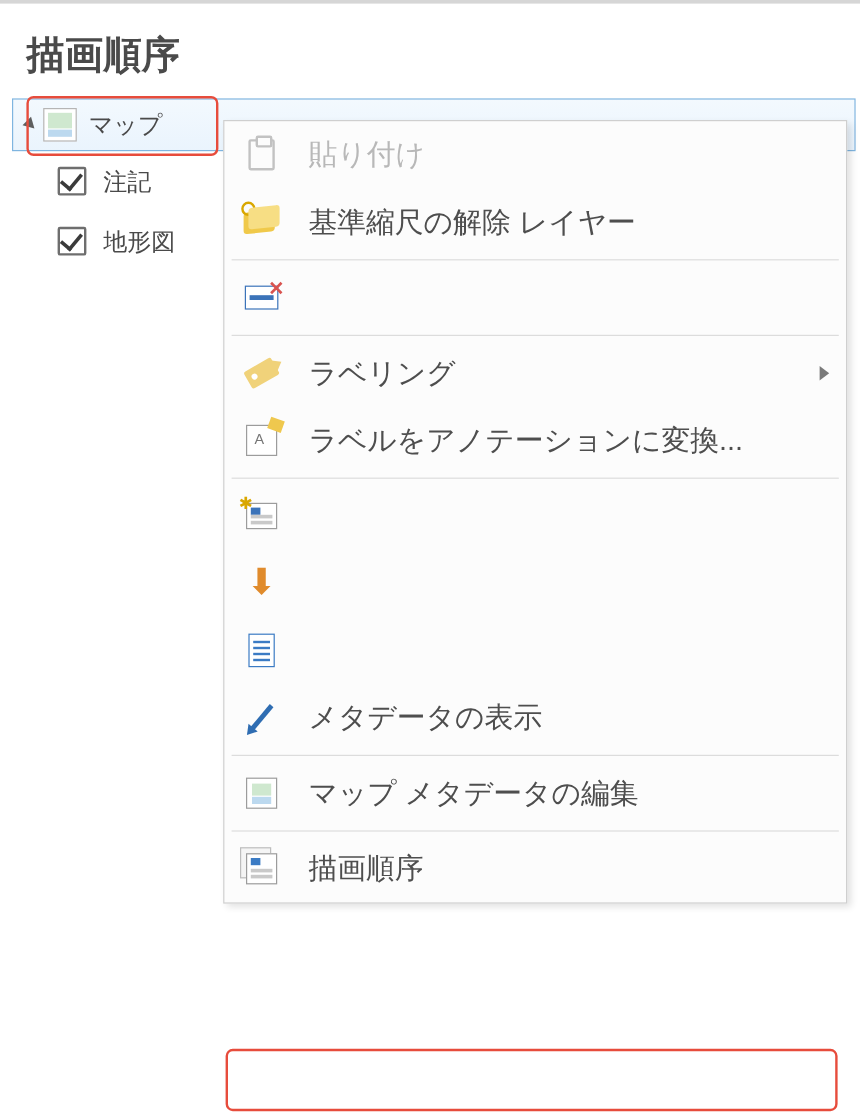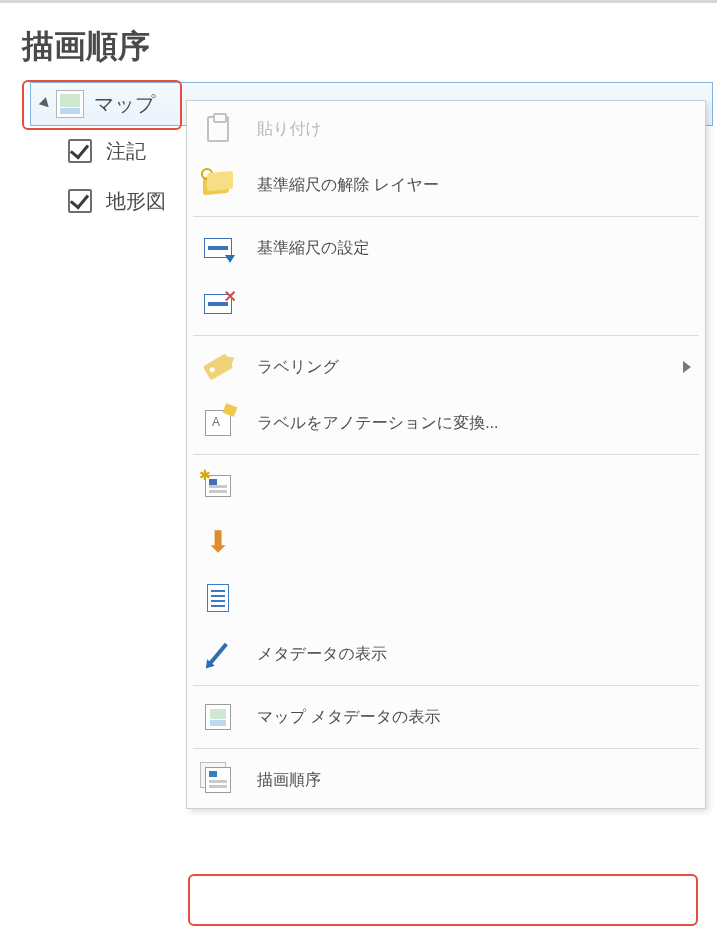--- a/index.html
+++ b/index.html
@@ -31,21 +31,20 @@
   .tree {
     position: absolute;
     top: 82px;
     left: 10px;
     right: 4px;
   }
   .tree-row {
     display: flex;
     align-items: center;
     height: 44px;
-    margin-left: 20px;
   }
   .map-row {
     border: 1px solid #7fb5e0;
     background: linear-gradient(#f3f9fe, #eaf4fd);
     padding-left: 10px;
   }
   .expand-triangle {
     width: 0; height: 0;
     border-left: 9px solid #5e5e5e;
     border-top: 5px solid transparent;
@@ -123,21 +122,21 @@
   }
   .menu-item.disabled { color: #b8b8b8; }
   .menu-item .icon-slot {
     width: 34px; height: 34px;
     margin-right: 22px;
     flex: none;
     display: flex;
     align-items: center;
     justify-content: center;
   }
-  .menu-item .label { flex: 1; font-size: 16px; }
+  .menu-item .label { flex: 1; font-size: 24px; }
   .menu-sep {
     height: 1px;
     background: #dcdcdc;
     margin: 3px 6px;
   }
   .submenu-arrow {
     width: 0; height: 0;
     border-left: 8px solid #7a7a7a;
     border-top: 6px solid transparent;
     border-bottom: 6px solid transparent;
@@ -218,28 +217,20 @@
     <div class="icon-slot">
       <div class="ico-group">
           <div class="ico-gear"></div>
         </div>
     </div>
     <span class="label">基準縮尺の解除 レイヤー</span>
   </div>
 
   <div class="menu-sep"></div>
 
-  <div class="menu-item">
-    <div class="icon-slot">
-      <div class="ico-refscale">
-          <div class="ico-down"></div>
-        </div>
-    </div>
-    <span class="label">基準縮尺の設定</span>
-  </div>
 
   <div class="menu-item">
     <div class="icon-slot">
       <div class="ico-refclear">
           <span class="ico-x">✕</span>
         </div>
     </div>
   </div>
 
   <div class="menu-sep"></div>
@@ -292,21 +283,21 @@
     </div>
     <span class="label">メタデータの表示</span>
   </div>
 
   <div class="menu-sep"></div>
 
   <div class="menu-item">
     <div class="icon-slot">
       <div class="ico-save"></div>
     </div>
-    <span class="label">マップ メタデータの表示</span>
+    <span class="label">マップ メタデータの編集</span>
   </div>
 
   <div class="menu-sep"></div>
 
   <div class="menu-item">
     <div class="icon-slot">
       <div style="position:relative;">
           <div class="ico-prop-stack"></div>
           <div class="ico-prop"></div>
         </div>

